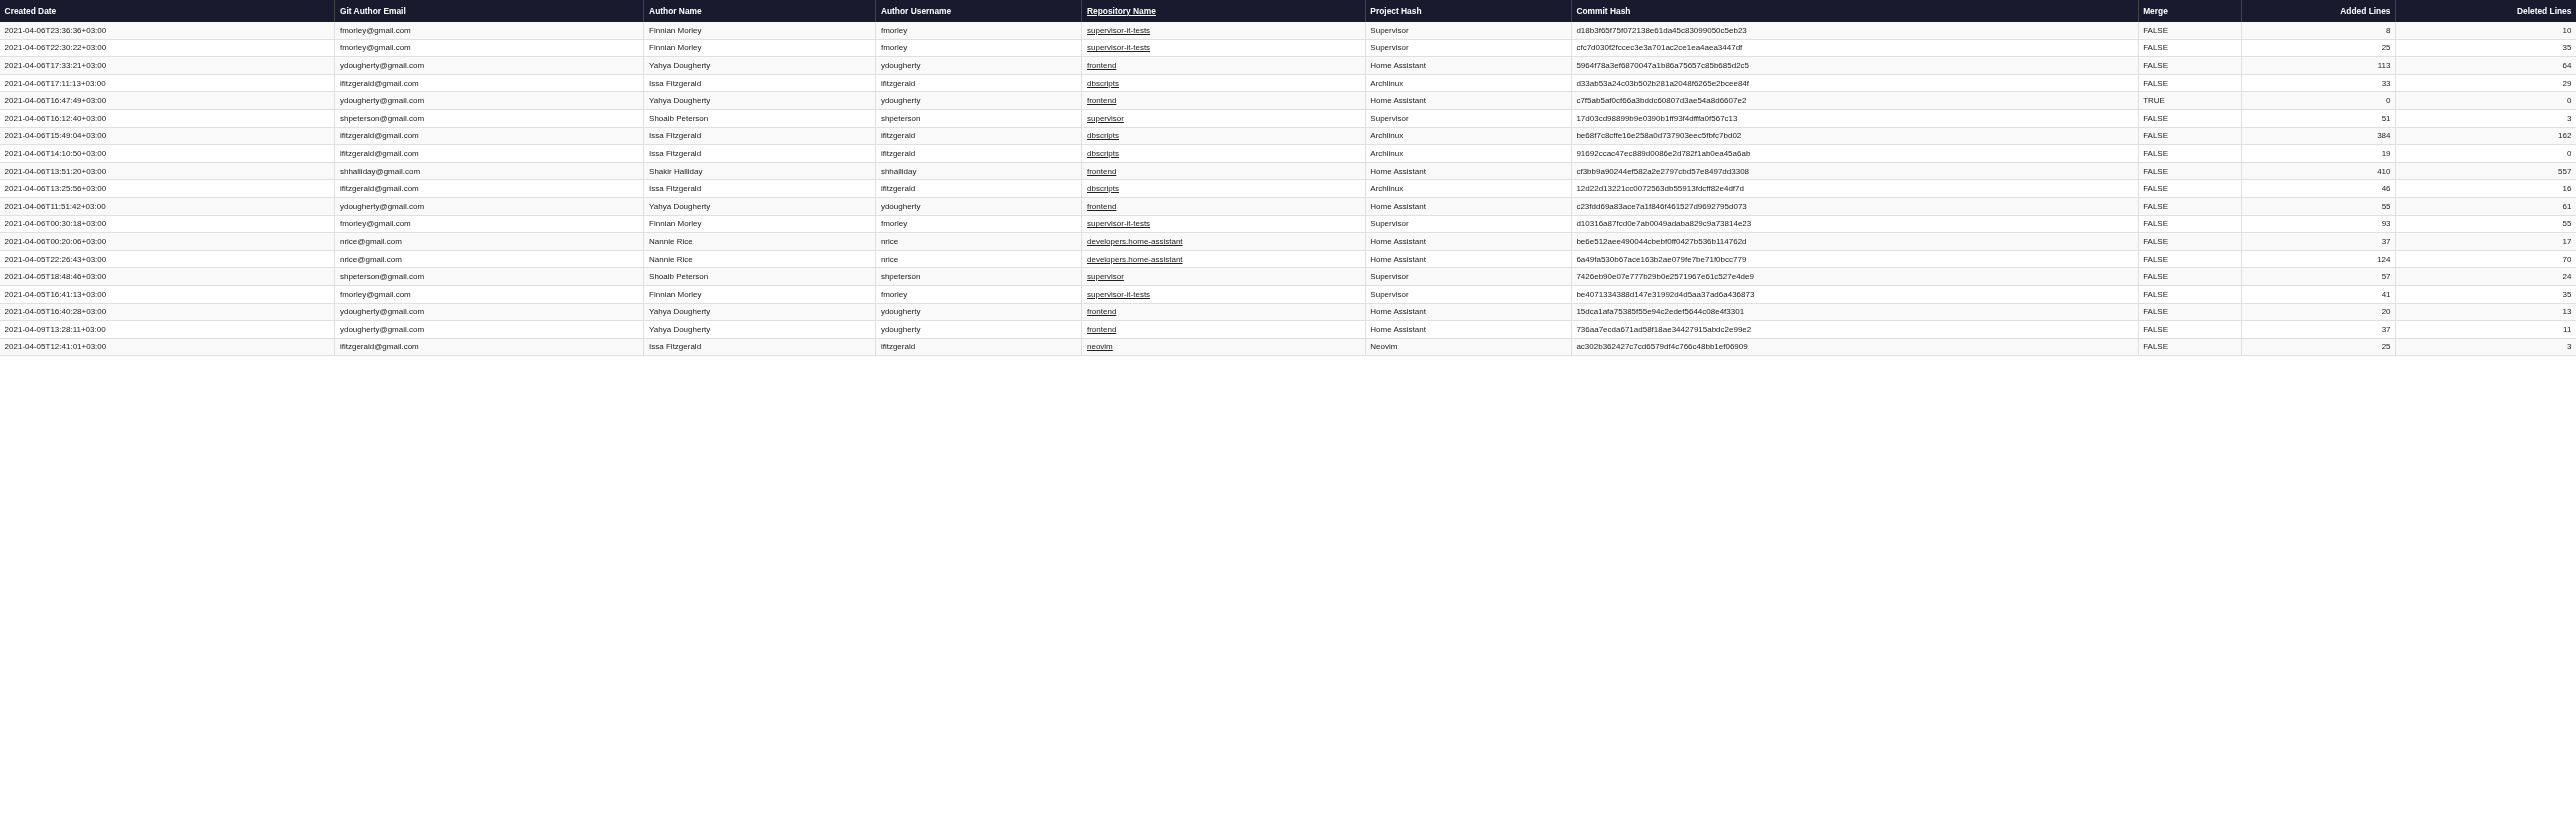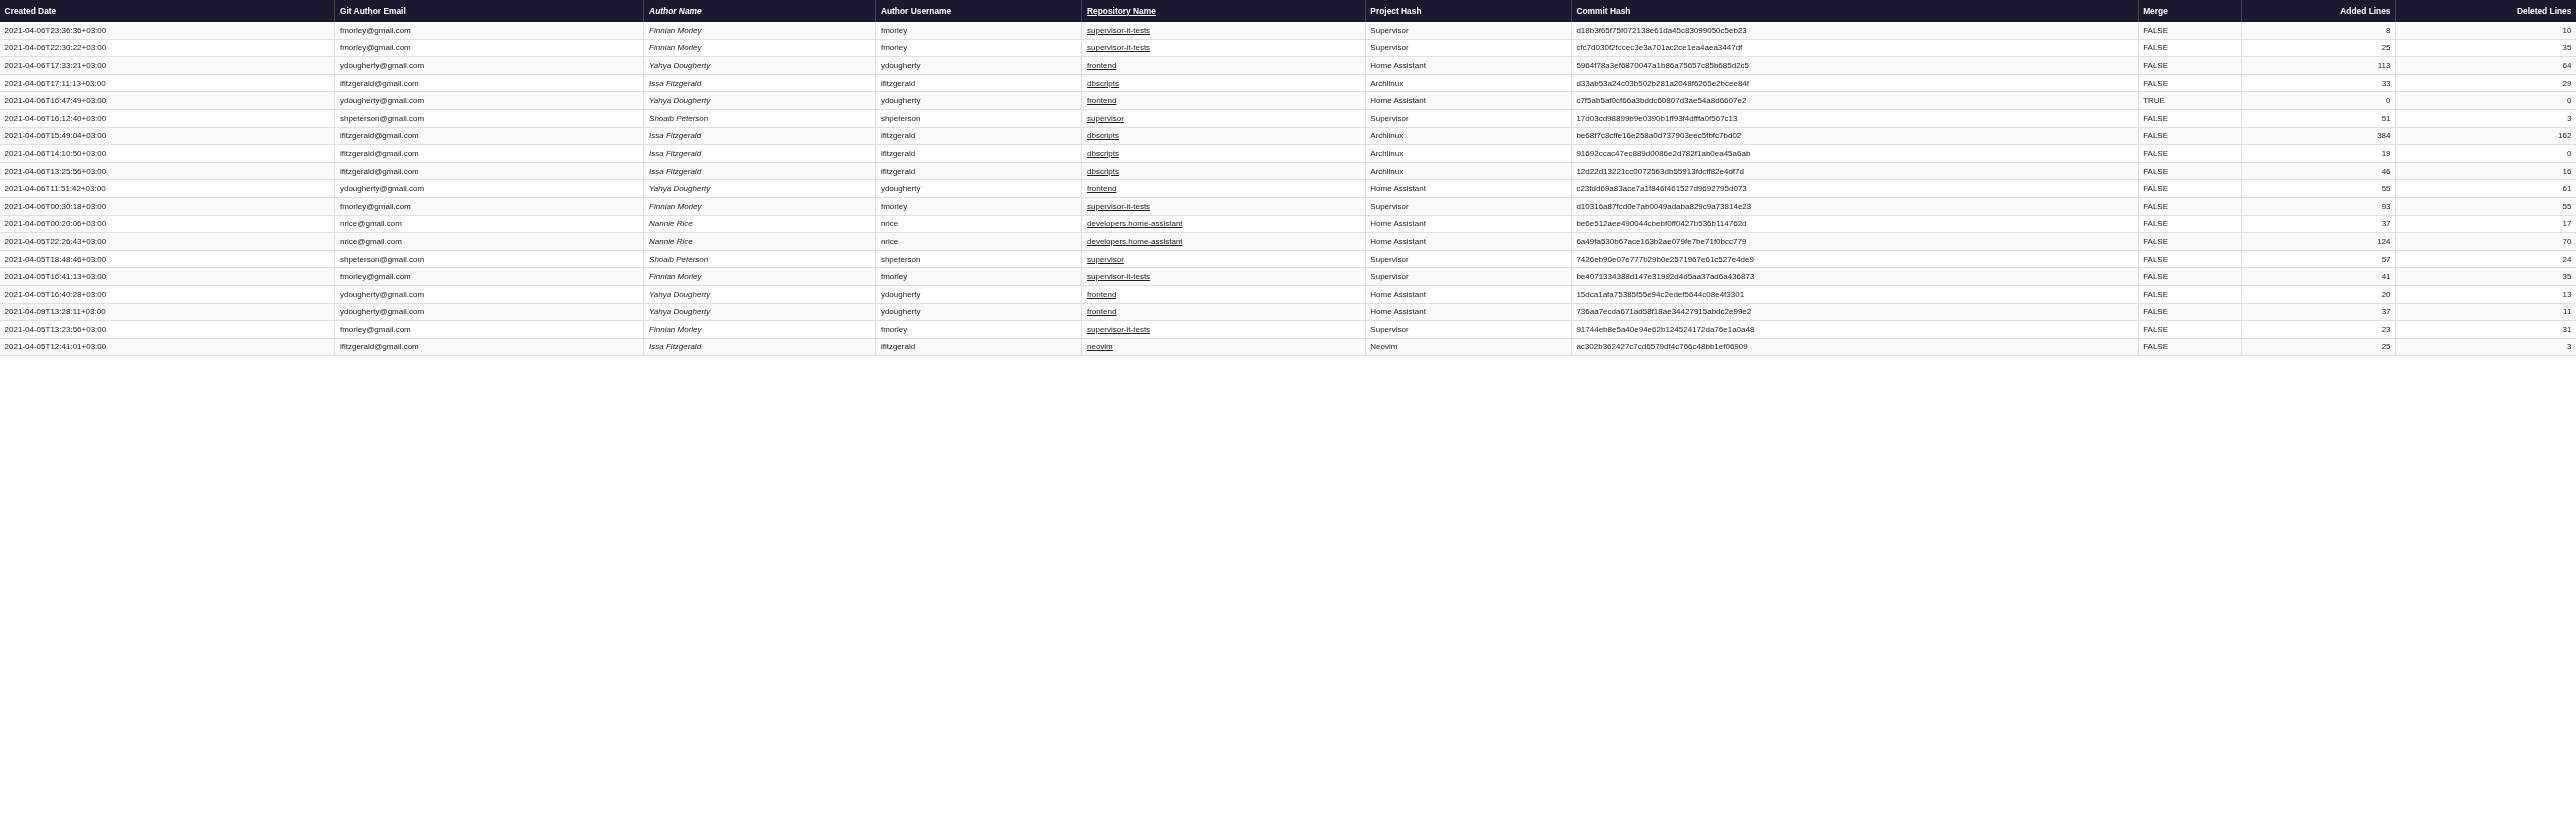--- a/index.html
+++ b/index.html
@@ -39,21 +39,21 @@
       white-space: nowrap;
       overflow: hidden;
       text-overflow: ellipsis;
       font-size: 8px;
       color: #222;
     }
     tbody td:last-child { border-right: none; }
     
     .col-date { width: 13%; }
     .col-email { width: 12%; }
-    .col-author { width: 9%; font-style: italic; }
+    .col-author { width: 9%; }
     .col-username { width: 8%; }
     .col-repo { width: 11%; text-decoration: underline; }
     .col-project { width: 8%; }
     .col-hash { width: 22%; }
     .col-merge { width: 4%; }
     .col-added { width: 6%; text-align: right; }
     .col-deleted { width: 7%; text-align: right; }
     thead th.col-added, thead th.col-deleted { text-align: right; padding-left: 38px; }
     tbody td.col-added, tbody td.col-deleted { text-align: right; }
   </style>
@@ -166,20 +166,32 @@
         <td class="col-author">Issa Fitzgerald</td>
         <td class="col-username">ifitzgerald</td>
         <td class="col-repo">dbscripts</td>
         <td class="col-project">Archlinux</td>
         <td class="col-hash">91692ccac47ec889d0086e2d782f1ab0ea45a6ab</td>
         <td class="col-merge">FALSE</td>
         <td class="col-added">19</td>
         <td class="col-deleted">0</td>
       </tr>
       <tr>
+        <td class="col-date">2021-04-06T13:51:20+03:00</td>
+        <td class="col-email">shhalliday@gmail.com</td>
+        <td class="col-author">Shakir Halliday</td>
+        <td class="col-username">shhalliday</td>
+        <td class="col-repo">frontend</td>
+        <td class="col-project">Home Assistant</td>
+        <td class="col-hash">cf3bb9a90244ef582a2e2797cbd57e8497dd3308</td>
+        <td class="col-merge">FALSE</td>
+        <td class="col-added">410</td>
+        <td class="col-deleted">557</td>
+      </tr>
+      <tr>
         <td class="col-date">2021-04-06T13:25:56+03:00</td>
         <td class="col-email">ifitzgerald@gmail.com</td>
         <td class="col-author">Issa Fitzgerald</td>
         <td class="col-username">ifitzgerald</td>
         <td class="col-repo">dbscripts</td>
         <td class="col-project">Archlinux</td>
         <td class="col-hash">12d22d13221cc0072563db55913fdcff82e4df7d</td>
         <td class="col-merge">FALSE</td>
         <td class="col-added">46</td>
         <td class="col-deleted">16</td>
@@ -274,32 +286,20 @@
         <td class="col-author">Yahya Dougherty</td>
         <td class="col-username">ydougherty</td>
         <td class="col-repo">frontend</td>
         <td class="col-project">Home Assistant</td>
         <td class="col-hash">736aa7ecda671ad58f18ae34427915abdc2e99e2</td>
         <td class="col-merge">FALSE</td>
         <td class="col-added">37</td>
         <td class="col-deleted">11</td>
       </tr>
       <tr>
-        <td class="col-date">2021-04-05T13:23:56+03:00</td>
-        <td class="col-email">fmorley@gmail.com</td>
-        <td class="col-author">Finnian Morley</td>
-        <td class="col-username">fmorley</td>
-        <td class="col-repo">supervisor-it-tests</td>
-        <td class="col-project">Supervisor</td>
-        <td class="col-hash">91744eb8e5a40e94e62b124524172da76e1a0a48</td>
-        <td class="col-merge">FALSE</td>
-        <td class="col-added">23</td>
-        <td class="col-deleted">31</td>
-      </tr>
-      <tr>
         <td class="col-date">2021-04-05T12:41:01+03:00</td>
         <td class="col-email">ifitzgerald@gmail.com</td>
         <td class="col-author">Issa Fitzgerald</td>
         <td class="col-username">ifitzgerald</td>
         <td class="col-repo">neovim</td>
         <td class="col-project">Neovim</td>
         <td class="col-hash">ac302b362427c7cd6579df4c766c48bb1ef06909</td>
         <td class="col-merge">FALSE</td>
         <td class="col-added">25</td>
         <td class="col-deleted">3</td>

